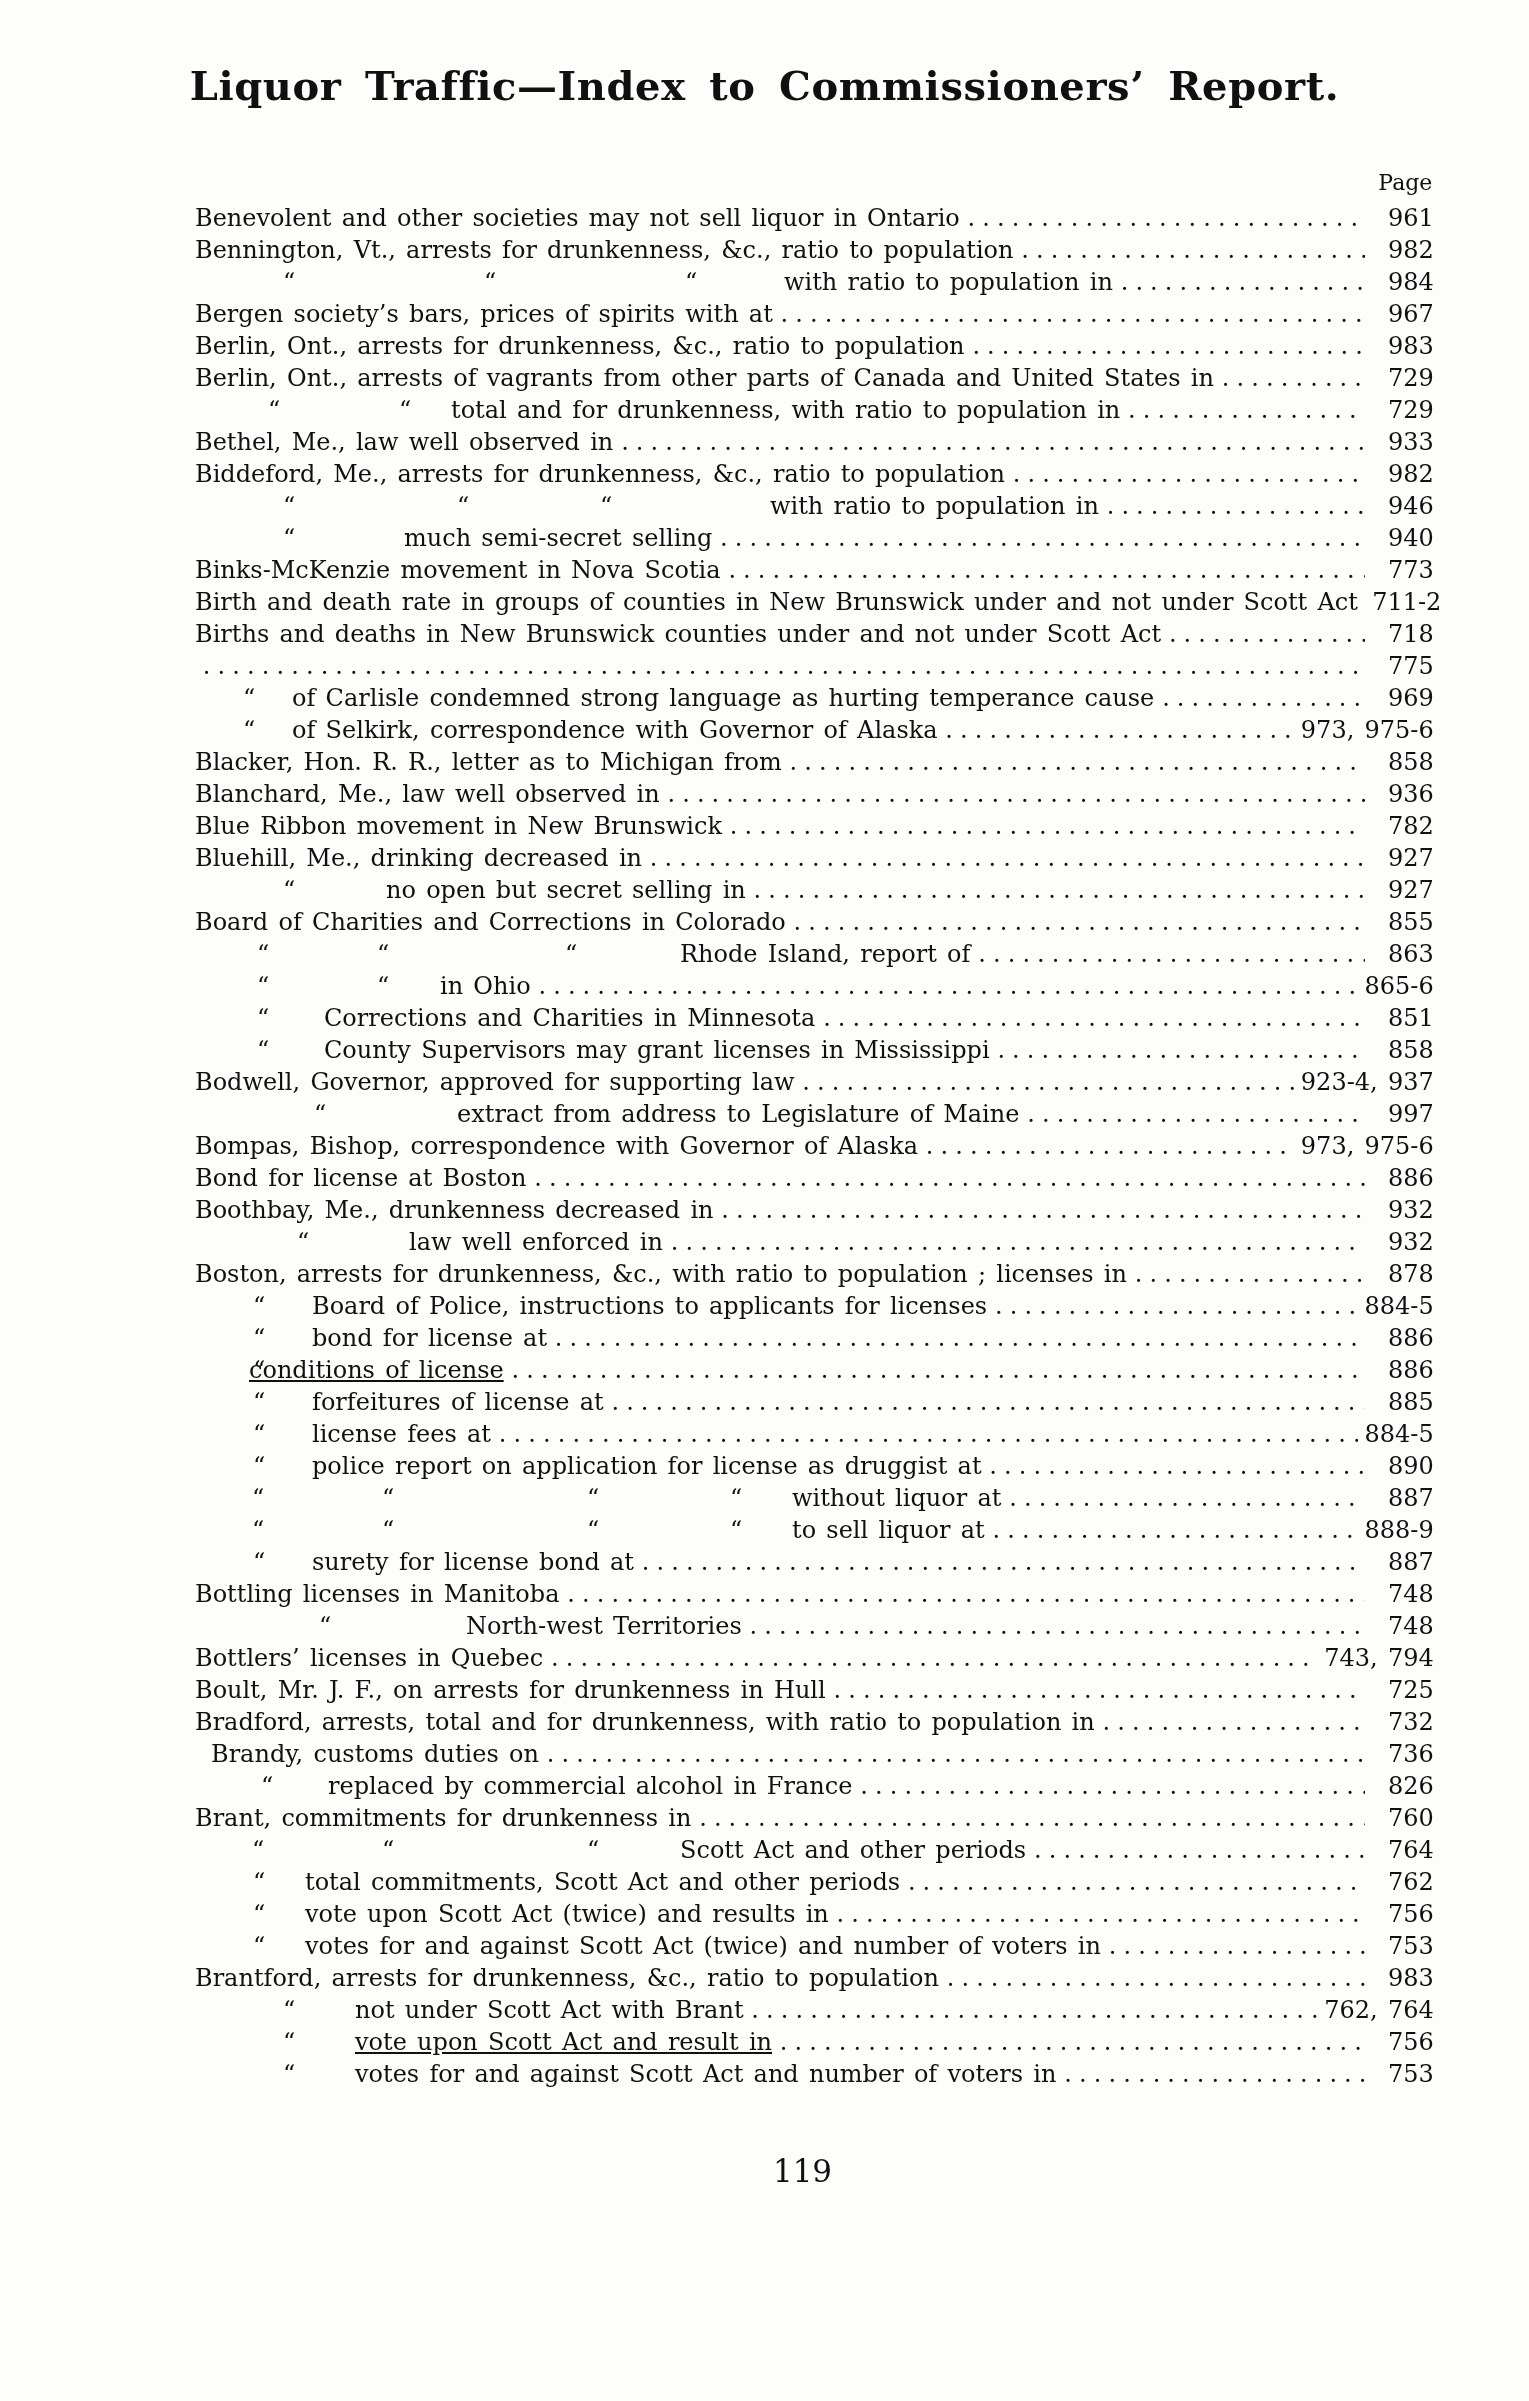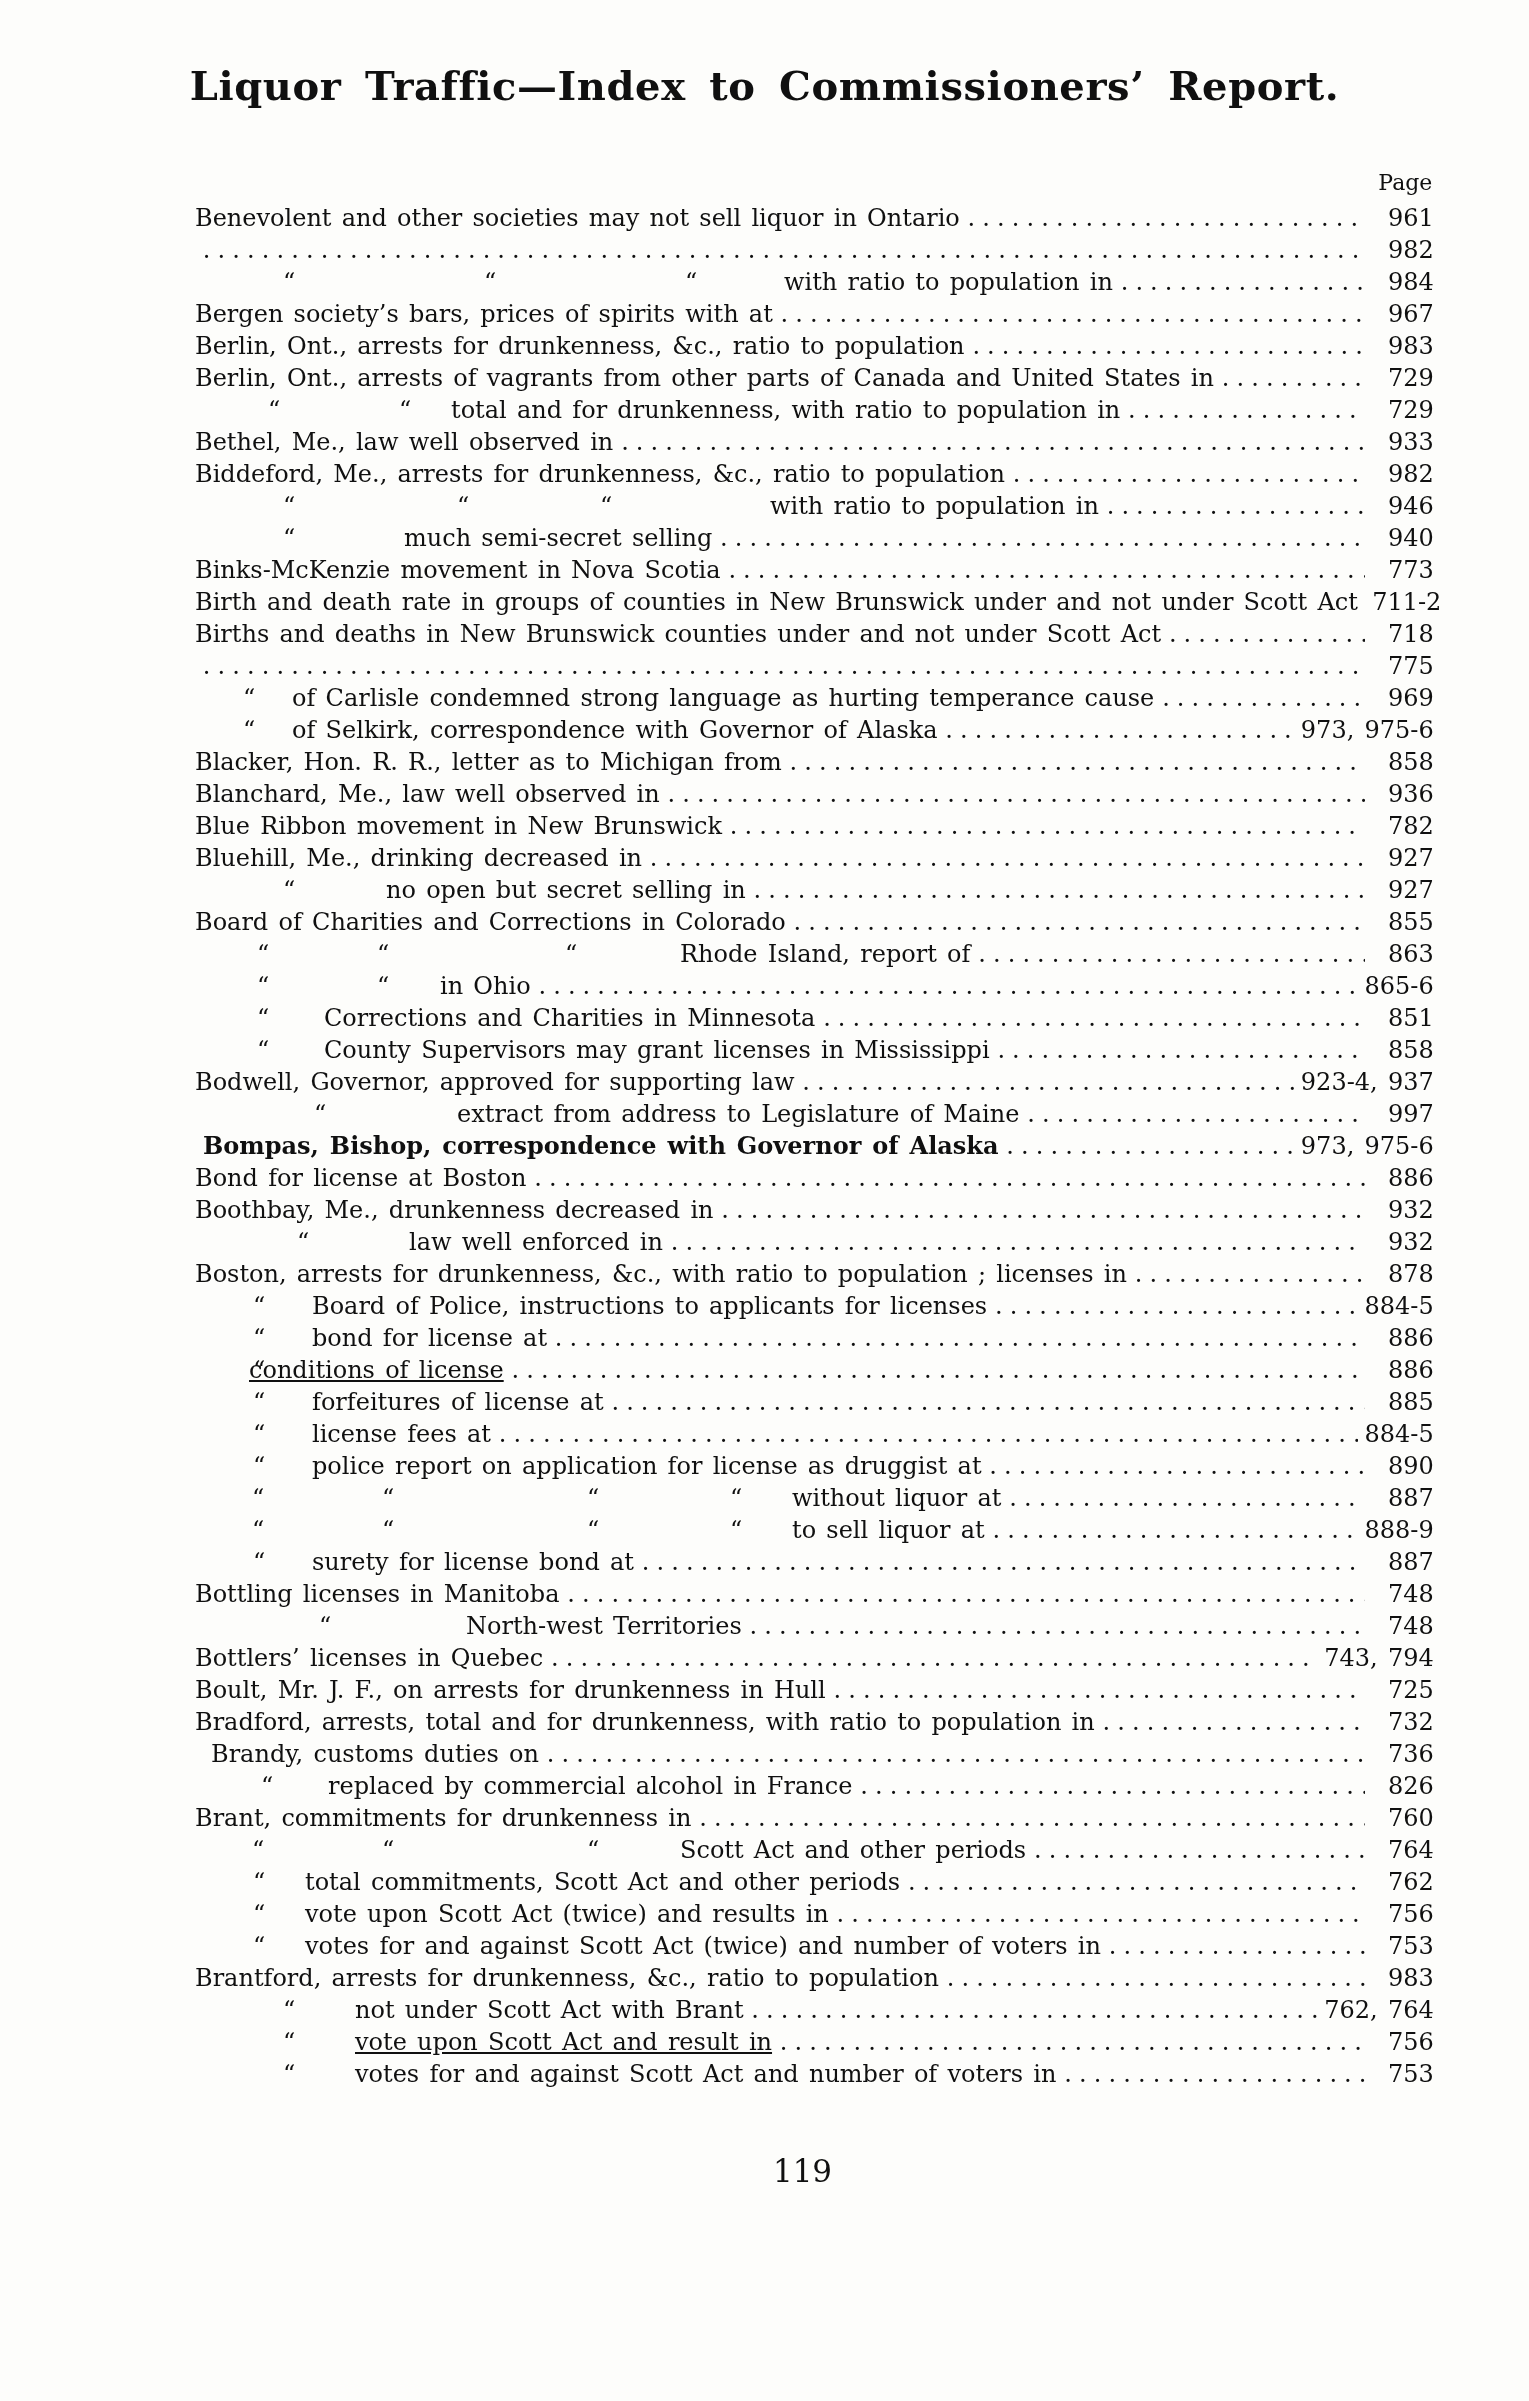--- a/index.html
+++ b/index.html
@@ -93,20 +93,21 @@
 
   <div class="content">
     <div class="page-label">Page</div>
     <div id="entries">
         <div class="row">
     <span class="etext" style="margin-left: 0px;">Benevolent and other societies may not sell liquor in Ontario</span>
     <span class="leader">....................................................................................................................................................................................</span>
     <span class="pnum">961</span>
   </div>
         <div class="row">
+    <span class="etext" style="margin-left: 0px;">Bennington, Vt., arrests for drunkenness, &amp;c., ratio to population</span>
     <span class="leader">....................................................................................................................................................................................</span>
     <span class="pnum">982</span>
   </div>
         <div class="row">
     <span class="ditto" style="left: 490px;">“</span>
           <span class="ditto" style="left: 289px;">“</span>
           <span class="ditto" style="left: 88px;">“</span>
           <span class="etext" style="margin-left: 589px;">with ratio to population in</span>
     <span class="leader">....................................................................................................................................................................................</span>
     <span class="pnum">984</span>
@@ -251,21 +252,21 @@
     <span class="leader">....................................................................................................................................................................................</span>
     <span class="pnum">923-4, 937</span>
   </div>
         <div class="row">
     <span class="ditto" style="left: 119px;">“</span>
           <span class="etext" style="margin-left: 262px;">extract from address to Legislature of Maine</span>
     <span class="leader">....................................................................................................................................................................................</span>
     <span class="pnum">997</span>
   </div>
         <div class="row">
-    <span class="etext" style="margin-left: 8px; font-weight: bold;">Bompas, Bishop, correspondence with Governor of Alaska</span>
+    <span class="etext" style="margin-left: 0px;">Bompas, Bishop, correspondence with Governor of Alaska</span>
     <span class="leader">....................................................................................................................................................................................</span>
     <span class="pnum">973, 975-6</span>
   </div>
         <div class="row">
     <span class="etext" style="margin-left: 0px;">Bond for license at Boston</span>
     <span class="leader">....................................................................................................................................................................................</span>
     <span class="pnum">886</span>
   </div>
         <div class="row">
     <span class="etext" style="margin-left: 0px;">Boothbay, Me., drunkenness decreased in</span>

